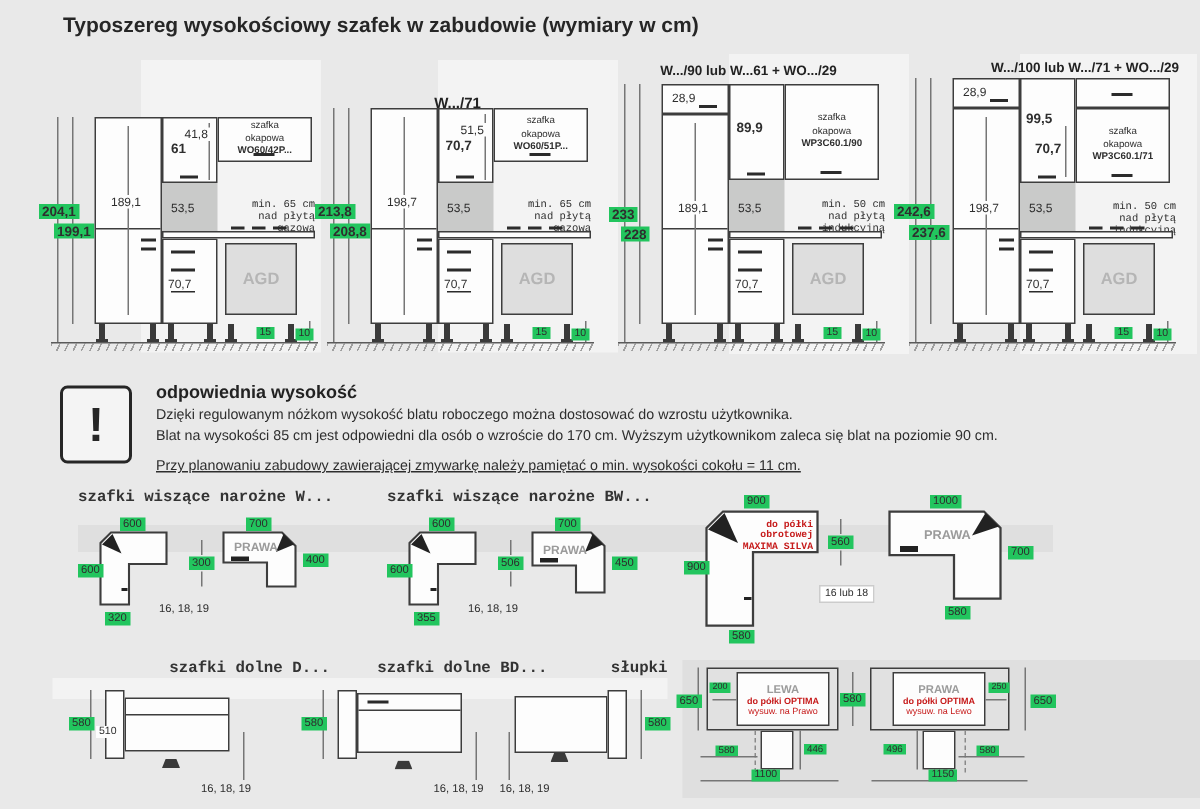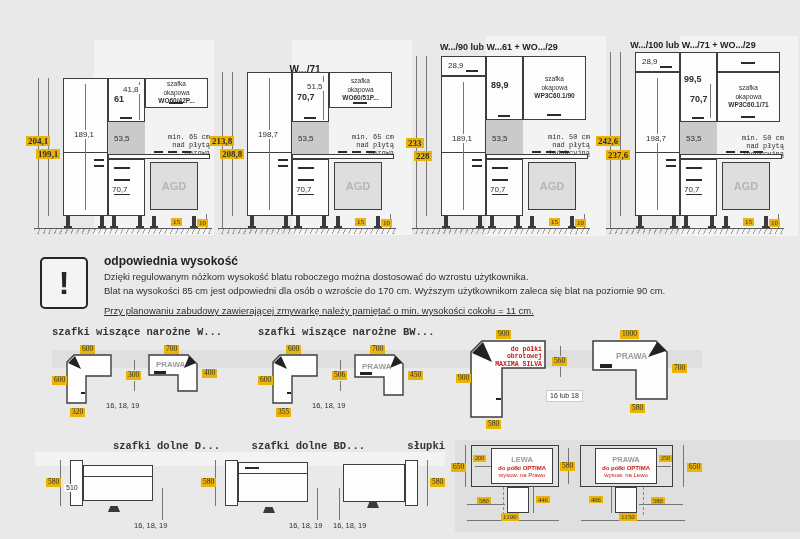--- a/index.html
+++ b/index.html
@@ -15,21 +15,21 @@
   .dash{position:absolute;height:2px;background:#2b2b2b;}
   .leg{position:absolute;width:4px;height:11px;background:#3a3a3a;}
   .leg:after{content:"";position:absolute;left:-2px;bottom:-1px;width:8px;height:2px;background:#3a3a3a;}
   .floor{position:absolute;height:5px;border-top:1.5px solid #5a5a5a;
          background:repeating-linear-gradient(115deg,#a0a0a0 0 1px,transparent 1px 5px);}
   .strip{position:absolute;background:#c9cac9;}
   .bandw{position:absolute;background:rgba(255,255,255,.45);}
   .bandg{position:absolute;background:rgba(110,110,110,.08);}
   .red{color:#c61b1b;}
   .grayt{color:#9b9b9b;}
-  .mask{background:#eab308;padding:0 2px;font-family:Liberation Serif, serif;}
+  .mask{background:#22c55e;padding:0 2px;}
   .maskw{background:#fdfdfd;padding:0 2px;}
   .maskg{background:#c9cac9;padding:0 2px;}
   .hood{display:flex;flex-direction:column;align-items:center;justify-content:center;
         font-size:6.5px;line-height:1.3;text-align:center;}
   .agd{display:flex;align-items:center;justify-content:center;background:#dedede;
        color:#b5b5b5;font-weight:700;font-size:11px;}
   .sect-title{position:absolute;font-weight:700;font-size:10.5px;color:#333;white-space:nowrap;}
   .elev-hdr{position:absolute;left:0;right:0;text-align:center;font-weight:700;color:#222;}
   .inner-box{display:flex;flex-direction:column;align-items:center;justify-content:center;gap:1px;}
   .u{text-decoration:underline;}
@@ -41,20 +41,21 @@
 <div id="page">
 
   <div class="bandw" style="left:94px;top:40px;width:120px;height:195px;"></div>
   <div class="bandw" style="left:292px;top:40px;width:120px;height:195px;"></div>
   <div class="bandw" style="left:486px;top:36px;width:120px;height:200px;"></div>
   <div class="bandw" style="left:680px;top:36px;width:118px;height:200px;"></div>
   <div class="bandg" style="left:52px;top:350px;width:650px;height:18px;"></div>
   <div class="bandw" style="left:35px;top:452px;width:410px;height:14px;"></div>
   <div class="bandg" style="left:455px;top:440px;width:345px;height:92px;"></div>
 
+  <div class="lbl bold" style="left:42px;top:8px;font-size:14px;color:#262626;">Typoszereg wysokościowy szafek w zabudowie (wymiary w cm)</div>
 
   <div class="abs" style="left:28px;top:38px;width:186px;height:200px;">
     <div class="vl" style="left:10px;top:40px;height:150px;"></div>
     <div class="vl" style="left:20px;top:40px;height:138px;"></div>
     <div class="lbl bold mask" style="left:-2px;top:98px;font-size:9px;">204,1</div>
     <div class="lbl bold mask" style="left:8px;top:111px;font-size:9px;">199,1</div>
     <div class="box" style="left:35px;top:40px;width:45px;height:138px;"></div>
     <div class="hl" style="left:36px;top:114px;width:43px;background:#3d3d3d;"></div>
     <div class="vl" style="left:57px;top:46px;height:126px;"></div>
     <div class="lbl maskw" style="left:44px;top:92px;">189,1</div>
@@ -196,21 +197,21 @@
     <div class="leg" style="left:110px;top:178px;"></div>
     <div class="leg" style="left:124px;top:178px;"></div>
     <div class="leg" style="left:164px;top:178px;"></div>
     <div class="lbl mask" style="left:143px;top:180px;font-size:7px;">15</div>
     <div class="vl" style="left:178px;top:176px;height:14px;"></div>
     <div class="lbl mask" style="left:169px;top:181px;font-size:7px;">10</div>
     <div class="floor" style="left:6px;top:190px;width:178px;"></div>
   </div>
 
   <div class="abs" style="left:600px;top:38px;width:186px;height:200px;">
-    <div class="elev-hdr" style="top:2px;font-size:9px;">W.../100 lub W.../71 + WO.../29</div>
+    <div class="elev-hdr" style="top:2px;font-size:9px;text-align:right;">W.../100 lub W.../71 + WO.../29</div>
     <div class="vl" style="left:10px;top:14px;height:176px;"></div>
     <div class="vl" style="left:20px;top:14px;height:164px;"></div>
     <div class="lbl bold mask" style="left:-4px;top:98px;font-size:9px;">242,6</div>
     <div class="lbl bold mask" style="left:6px;top:112px;font-size:9px;">237,6</div>
     <div class="box" style="left:35px;top:14px;width:45px;height:20px;"></div>
     <div class="lbl maskw" style="left:40px;top:19px;">28,9</div>
     <div class="dash" style="left:60px;top:28px;width:12px;"></div>
     <div class="box" style="left:35px;top:34px;width:45px;height:144px;"></div>
     <div class="hl" style="left:36px;top:114px;width:43px;background:#3d3d3d;"></div>
     <div class="vl" style="left:57px;top:40px;height:132px;"></div>

